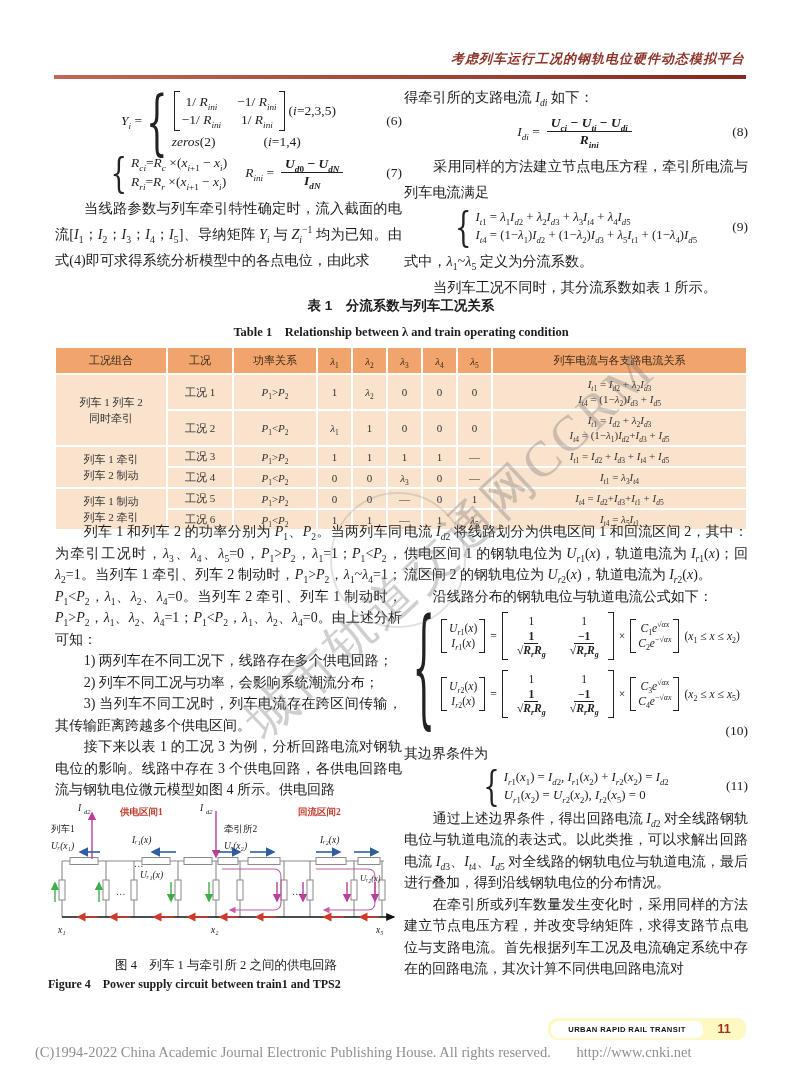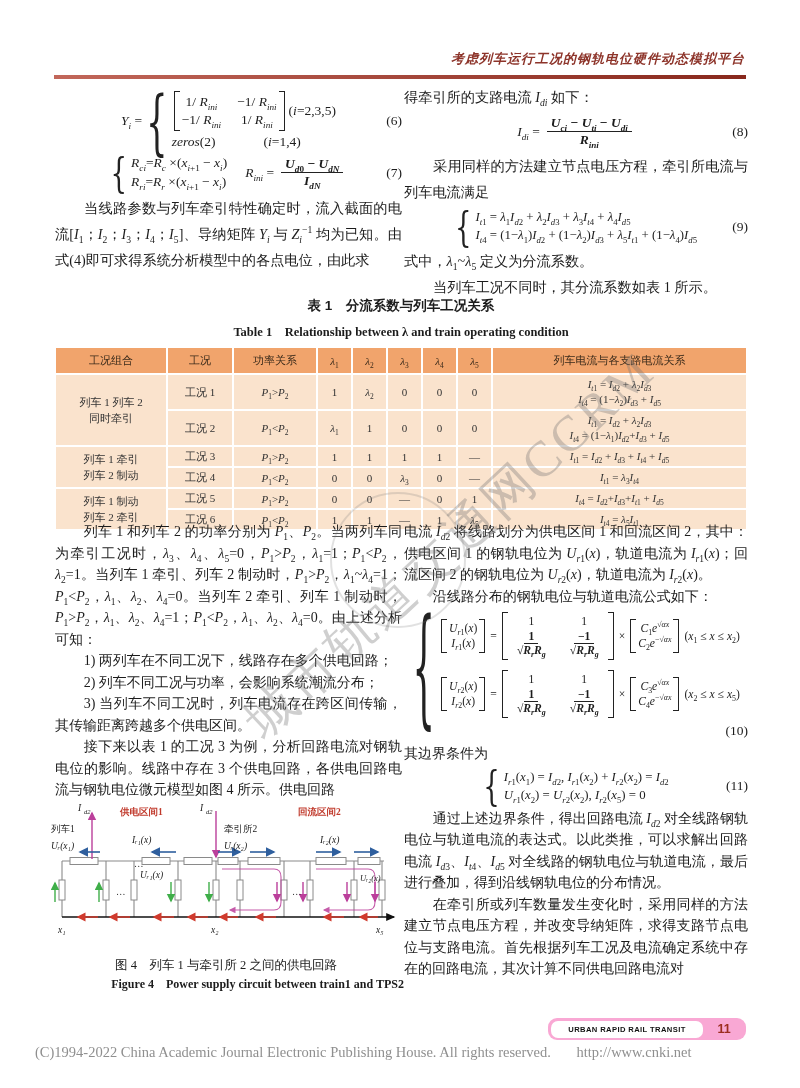--- a/index.html
+++ b/index.html
@@ -56,36 +56,36 @@
   .tbl-title-en{text-align:center;font-weight:bold;font-size:12.5px;margin:0 0 5px 0;}
   table.t1{border-collapse:collapse;width:100%;table-layout:fixed;font-size:11px;}
   table.t1 th{background:#f1a46c;border:2px solid #fff;padding:5px 1px;font-weight:normal;
               color:#3a2a1a;}
   table.t1 td{background:#fae3cd;border:2px solid #fff;padding:2px 1px;text-align:center;
               color:#333;}
   table.t1 .rel div{line-height:15px;}
   table.t1 .grp div{line-height:16px;}
   
   .fig-caption-zh{text-align:center;font-size:12.5px;margin:4px 0 0 0;}
-  .fig-caption-en{text-align:right;font-size:12px;font-weight:bold;margin:2px 0 16px 0;}
+  .fig-caption-en{text-align:left;font-size:12px;font-weight:bold;margin:2px 0 16px 0;}
   svg text{font-family:"Liberation Serif","DejaVu Serif",serif;}
   .svg-cjk{font-size:9.5px;fill:#222;}
   .svg-red{font-size:9.5px;font-weight:bold;fill:#c0392b;}
   .svg-math{font-size:9.5px;font-style:italic;fill:#222;}
   .svg-math-sm{font-size:6.5px;font-style:italic;fill:#222;}
   
   .watermark{position:absolute;left:128px;top:512px;width:644px;text-align:center;
              font-size:50px;letter-spacing:4px;color:rgba(115,115,115,0.34);
              transform:rotate(-43deg);pointer-events:none;z-index:50;}
   .wm-circle{position:absolute;left:330px;top:492px;width:132px;height:132px;
              border:2.5px solid rgba(120,120,120,0.22);border-radius:50%;
              pointer-events:none;z-index:50;}
   
   .footer-badge{position:absolute;right:54px;top:1018px;width:198px;height:22px;
-                background:#f9a8d4;border-radius:9px;display:flex;align-items:center;}
+                background:#fef9c3;border-radius:9px;display:flex;align-items:center;}
   .footer-badge .pill{position:absolute;left:3px;top:2.5px;bottom:2.5px;width:152px;
                 background:#fff;border-radius:7px;display:flex;align-items:center;
                 justify-content:center;font-family:"Liberation Sans","DejaVu Sans",sans-serif;
                 font-size:7.6px;font-weight:bold;letter-spacing:0.4px;color:#111;}
   .footer-badge .pno{position:absolute;right:0;width:44px;text-align:center;
                 font-family:"Liberation Sans","DejaVu Sans",sans-serif;
                 font-size:12.5px;font-weight:bold;color:#9c2d1f;}
   .copyright{position:absolute;left:25px;top:1044px;font-size:14.5px;color:#8f8f8f;margin-left:10px;}
   .copyright .url{margin-left:22px;}
 </style>

